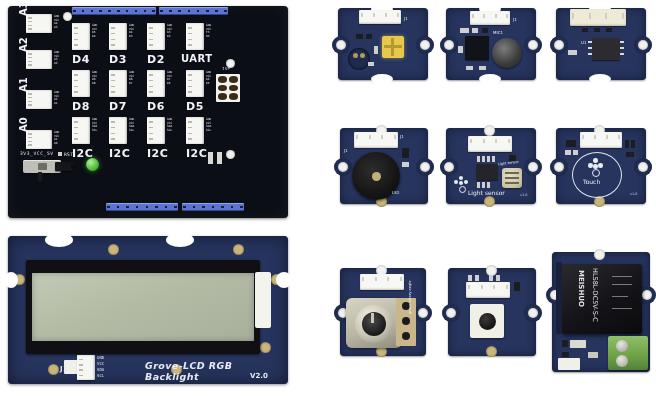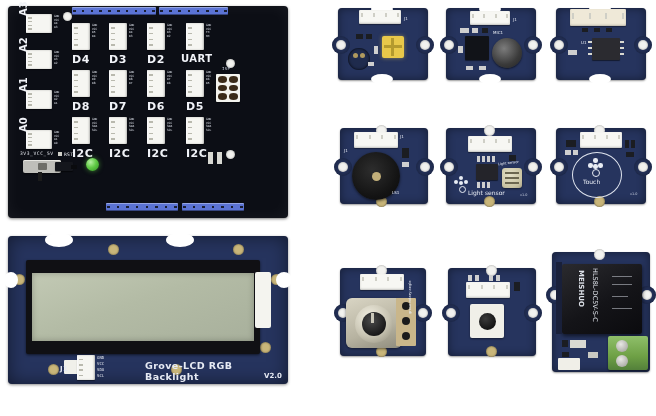--- a/index.html
+++ b/index.html
@@ -417,22 +417,22 @@
         </div>
     </div>
     <div class="silkname" style="left:52px;top:129px;font-size:7px;">J1</div>
     <div class="gvlbl" style="left:89px;top:119px;font-size:4px;line-height:6px;">
       <span>GND</span><br>
       <span>VCC</span><br>
       <span>SDA</span><br>
       <span>SCL</span>
     </div>
 
-    <div class="silkname" style="left:137px;top:124px;">Grove-LCD RGB Backlight</div>
-    <div class="ver" style="left:256px;top:136px;">V2.0</div>
+    <div class="silkname" style="left:137px;top:124px;font-style:italic;">Grove-LCD RGB Backlight</div>
+    <div class="ver" style="left:242px;top:136px;">V2.0</div>
   </div>
 
   <div class="abs mod" style="left:338px;top:8px;width:90px;height:72px;">
     <div class="board"></div>
     <div class="ear" style="left:-6px;top:28px;width:18px;height:18px;"></div>
     <div class="ear" style="left:78px;top:28px;width:18px;height:18px;"></div>
     <div class="hole" style="left:-2px;top:32px;width:10px;height:10px;"></div>
     <div class="hole" style="left:82px;top:32px;width:10px;height:10px;"></div>
     <div class="notch" style="left:33px;top:-4px;width:22px;height:10px;"></div>
     <div class="notch" style="left:33px;top:66px;width:22px;height:10px;"></div>

